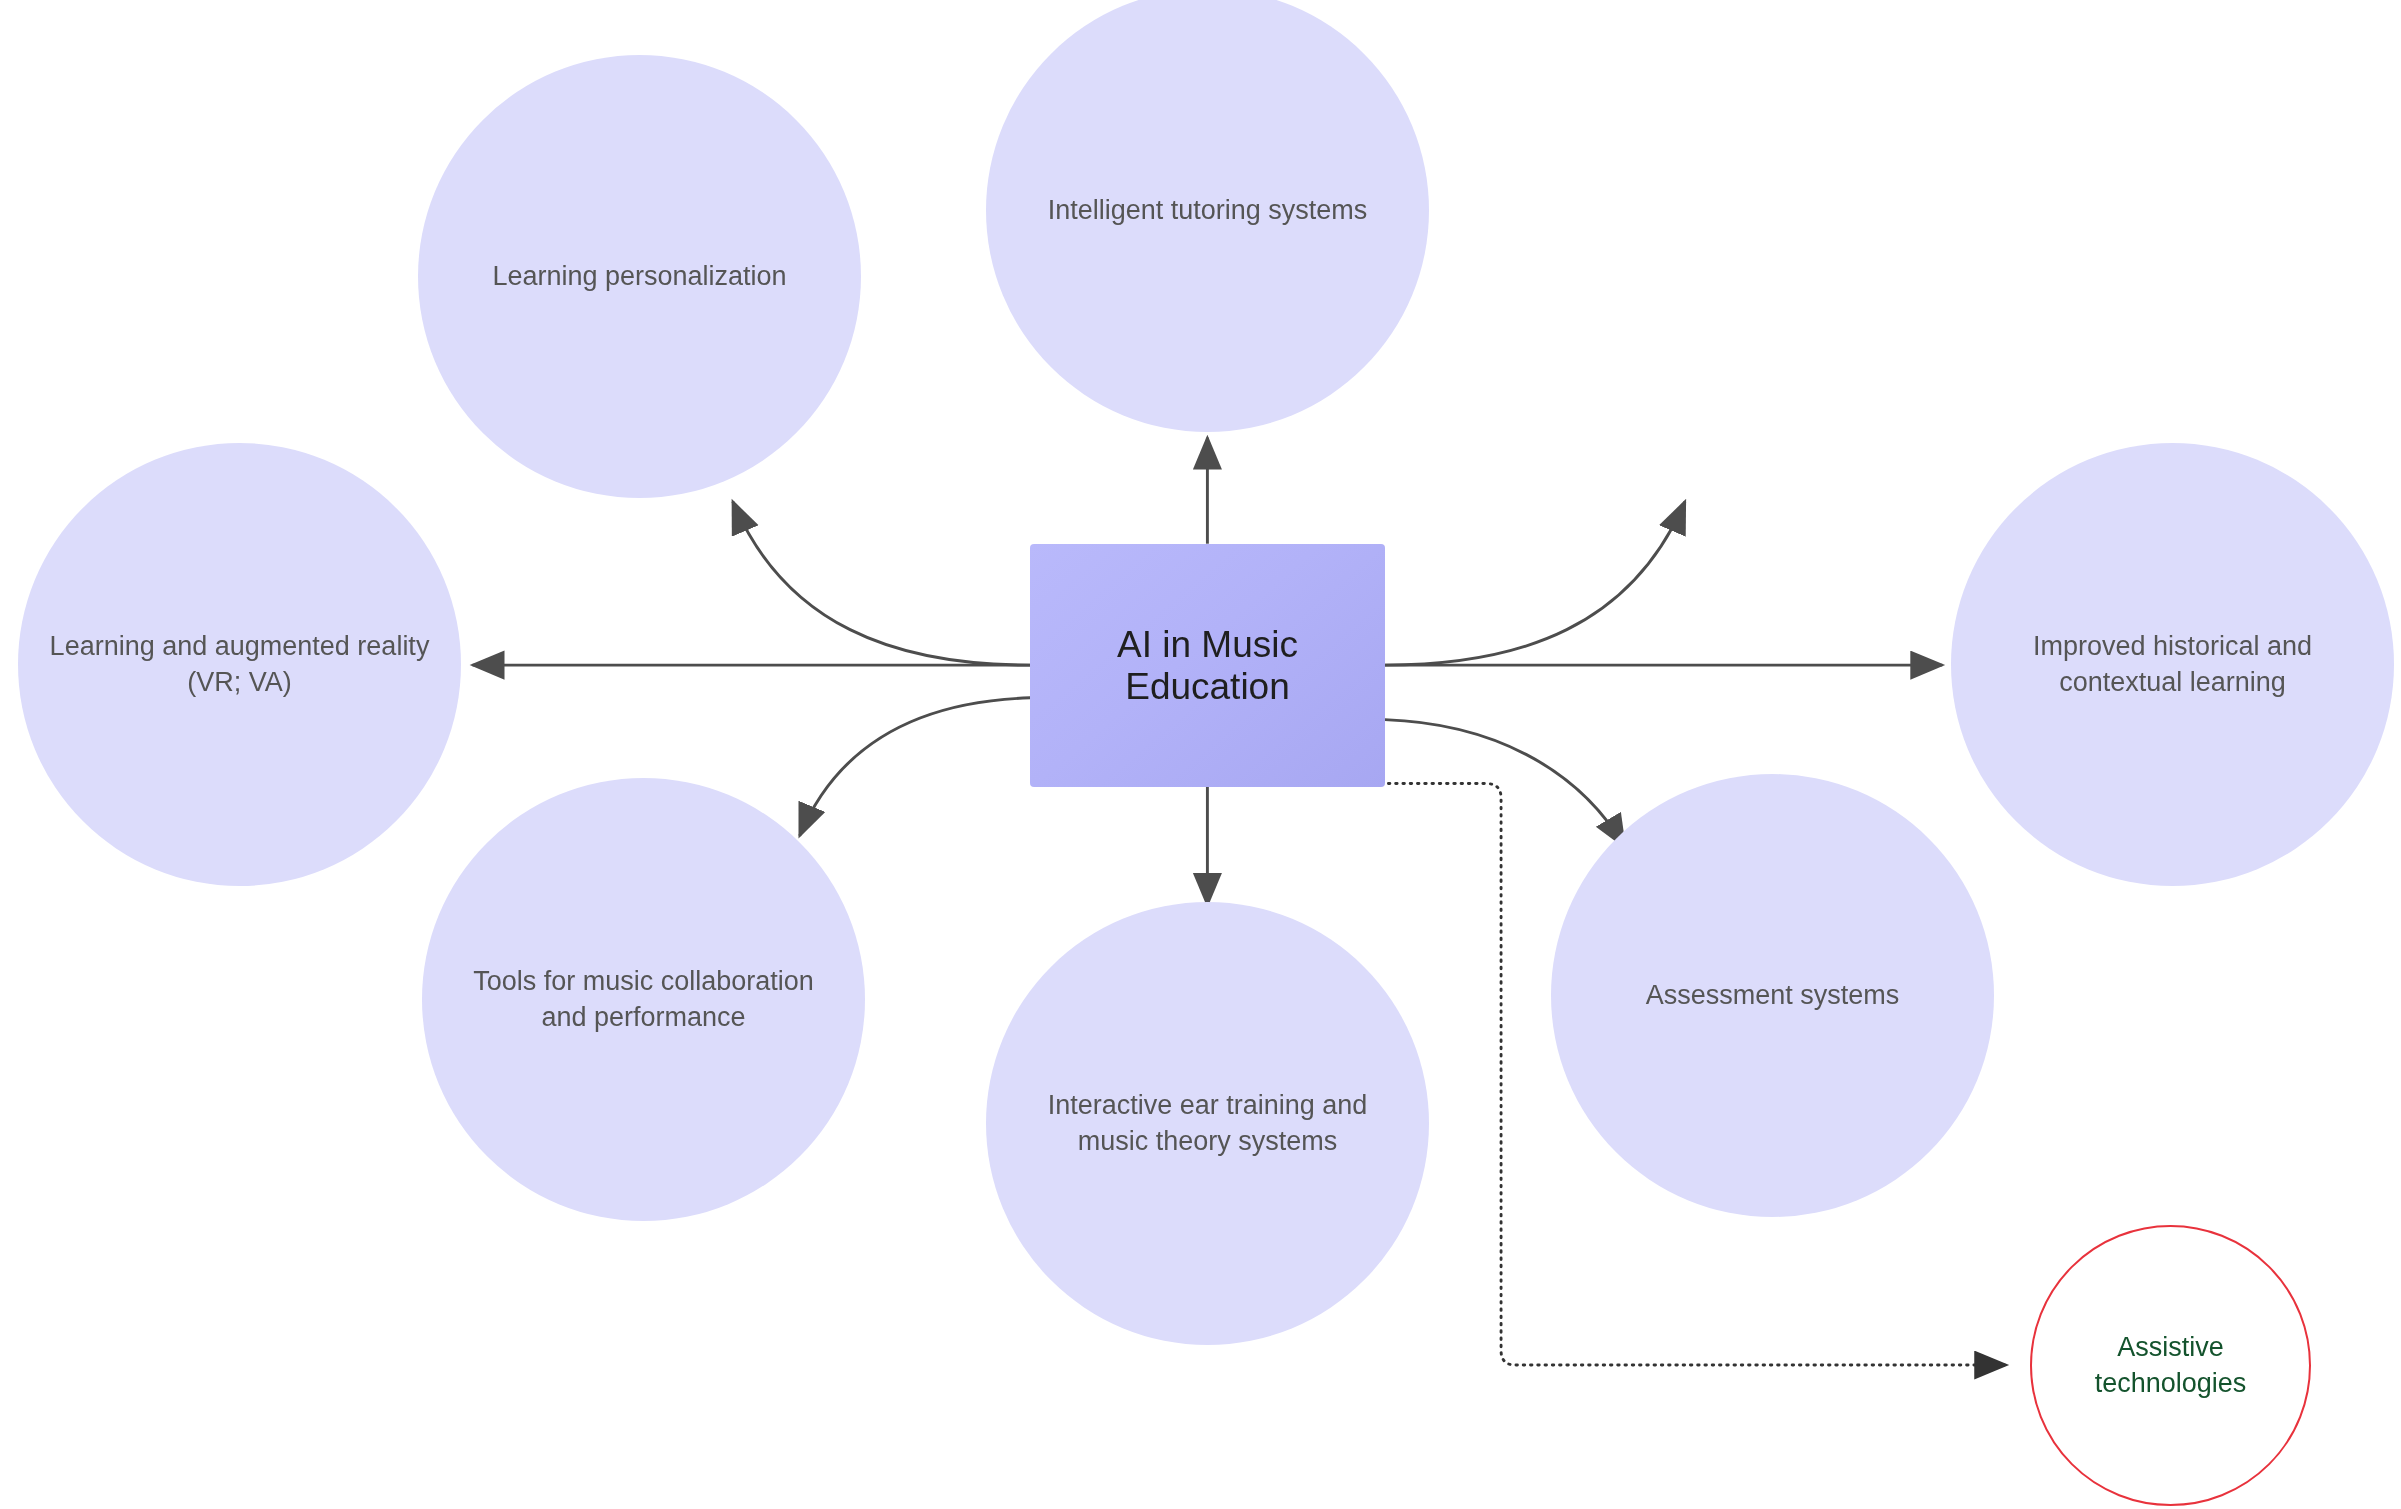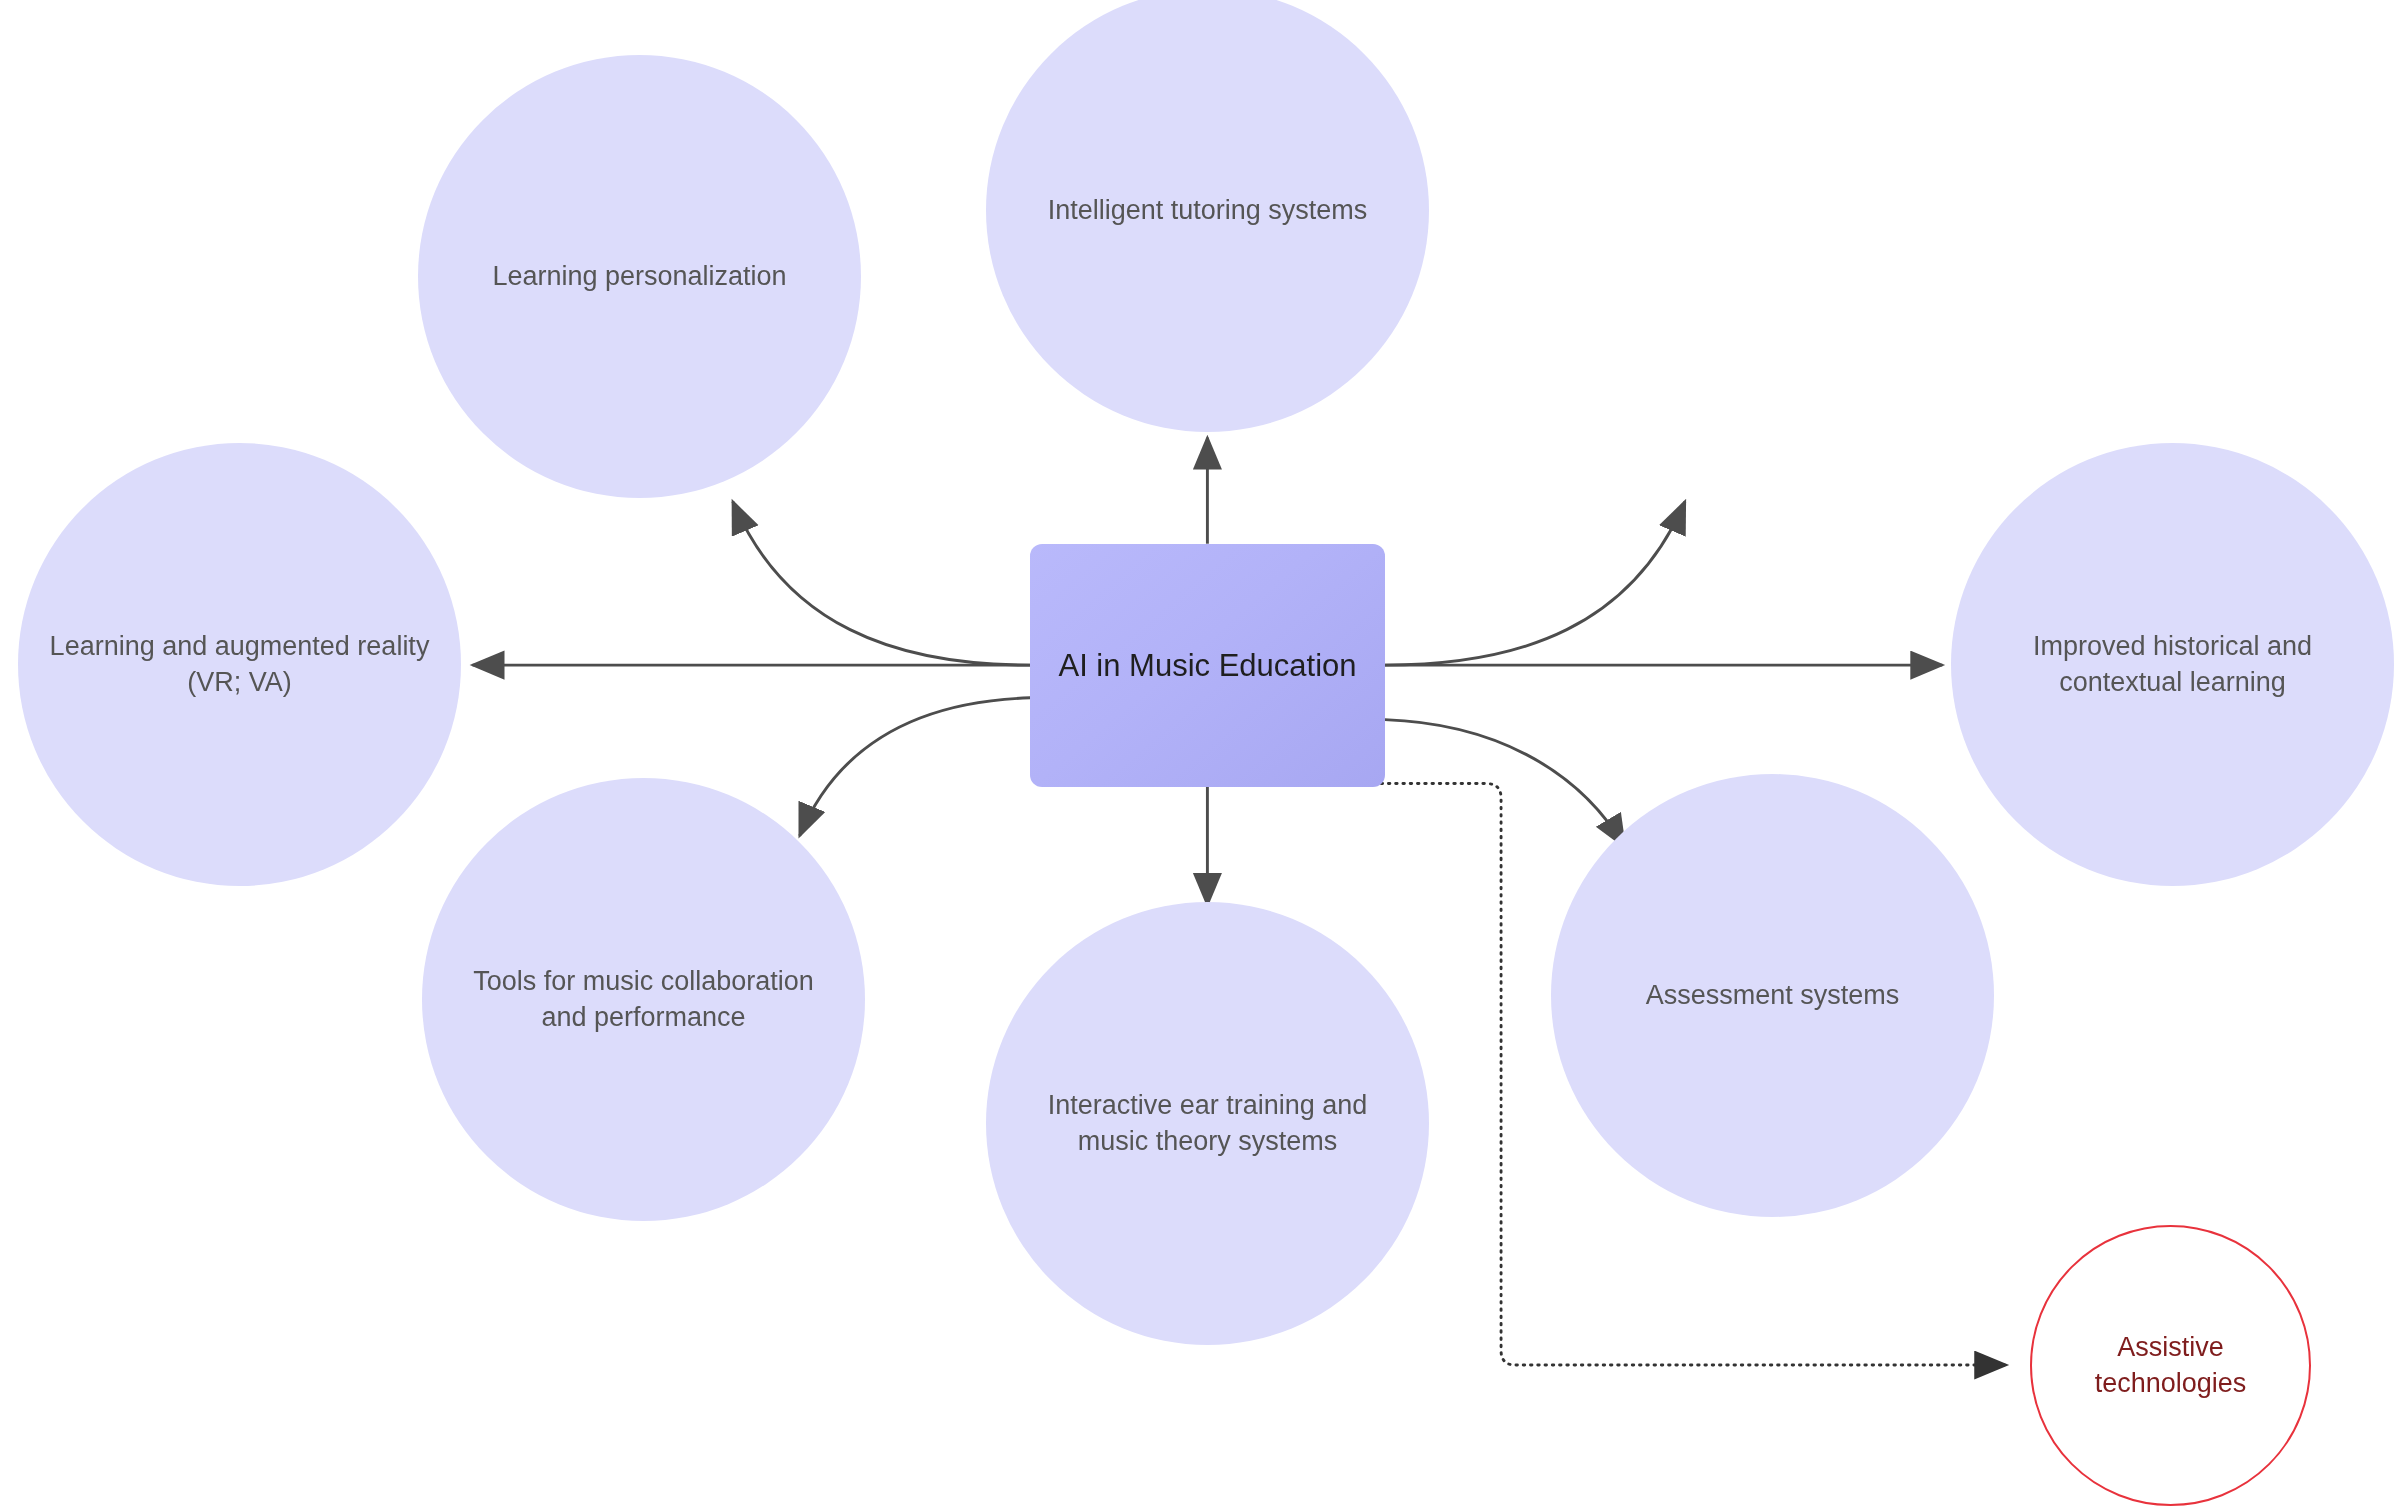--- a/index.html
+++ b/index.html
@@ -23,30 +23,30 @@
   }
   .circle-node{
     border-radius:50%;
     background:#dcdcfb;
     color:#555555;
     font-size:27px;
     line-height:1.32;
   }
   .circle-node .label{padding:0 19px;}
   .center-node{
-    border-radius:12px;
+    border-radius:4px;
     background:linear-gradient(140deg,#b9b9fb 0%,#b2b2f8 45%,#a7a7f2 100%);
     color:#1f1f1f;
-    font-size:31px;
+    font-size:37px;
   }
   .outline-node{
     border-radius:50%;
     background:#ffffff;
     border:2.9px solid #e8323c;
-    color:#7f1d1d;
+    color:#14532d;
     font-size:27px;
     line-height:1.32;
   }
   .label{display:block;}
 </style>
 </head>
 <body>
 
 <div id="stage">
 

